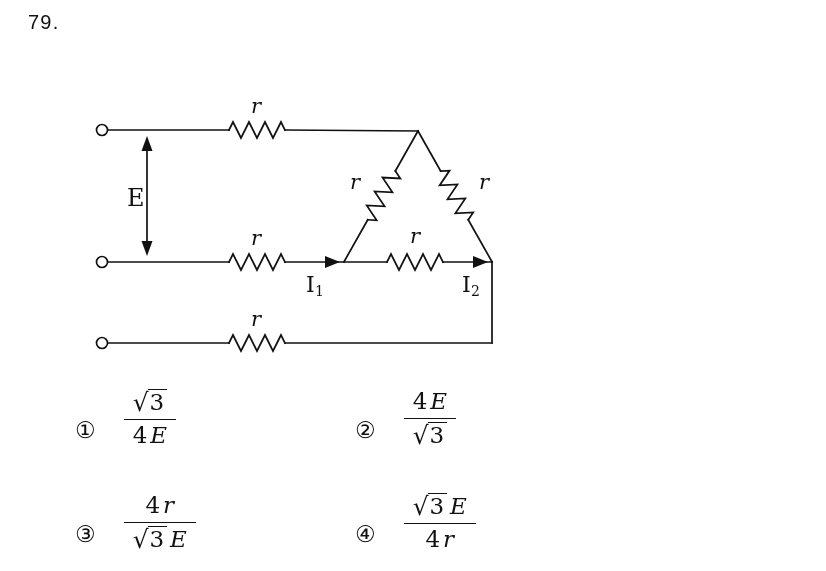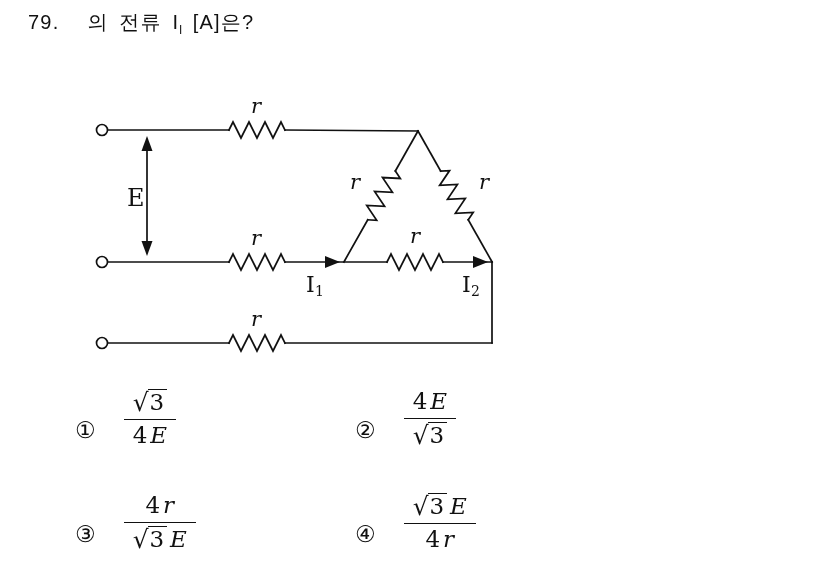--- a/index.html
+++ b/index.html
@@ -1,20 +1,20 @@
 <!DOCTYPE html>
 <html><head>
 <meta charset="utf-8">
 <style>
   * { margin:0; padding:0; box-sizing:border-box; }
   html,body { width:826px; height:571px; background:#ffffff; color:#111;
               font-family:"Liberation Sans", sans-serif; overflow:hidden; position:relative; }
 
   
-  .question { position:absolute; left:28px; top:8px; display:flex; gap:28px;
+  .question { position:absolute; left:28px; top:8px; display:flex; gap:6px;
               font-size:20px; line-height:29px; letter-spacing:1.2px; }
   .qnum { white-space:nowrap; }
   .qtext { word-spacing:4px; }
   .qtext sub { font-size:0.62em; letter-spacing:0; }
 
   
   .circuit { position:absolute; left:80px; top:88px; }
 
   
   .choice { position:absolute; display:flex; align-items:flex-end; }
@@ -28,21 +28,20 @@
   .var  { font-style:italic; margin-left:3px; }
   .sqrt-sign { font-style:normal; font-size:1.08em; line-height:1; }
   .radicand  { font-style:normal; border-top:1.7px solid #111; padding:0 3px 0 1px; }
 </style>
 </head>
 <body>
 
 <div class="question">
   <span class="qnum">79.</span>
   <div class="qtext">
-    <div><span>의 전류 I</span><sub>l</sub><span> [A]은?</span></div>
   </div>
 </div>
 
 <svg class="circuit" width="445" height="285" viewBox="80 88 445 285">
   <defs>
     <path id="res" d="M0 0 L4 -8 L12 8 L20 -8 L28 8 L36 -8 L44 8 L52 -8 L56 0"></path>
   </defs>
 
   <g fill="none" stroke="#111" stroke-width="1.7" stroke-linecap="square">
 

